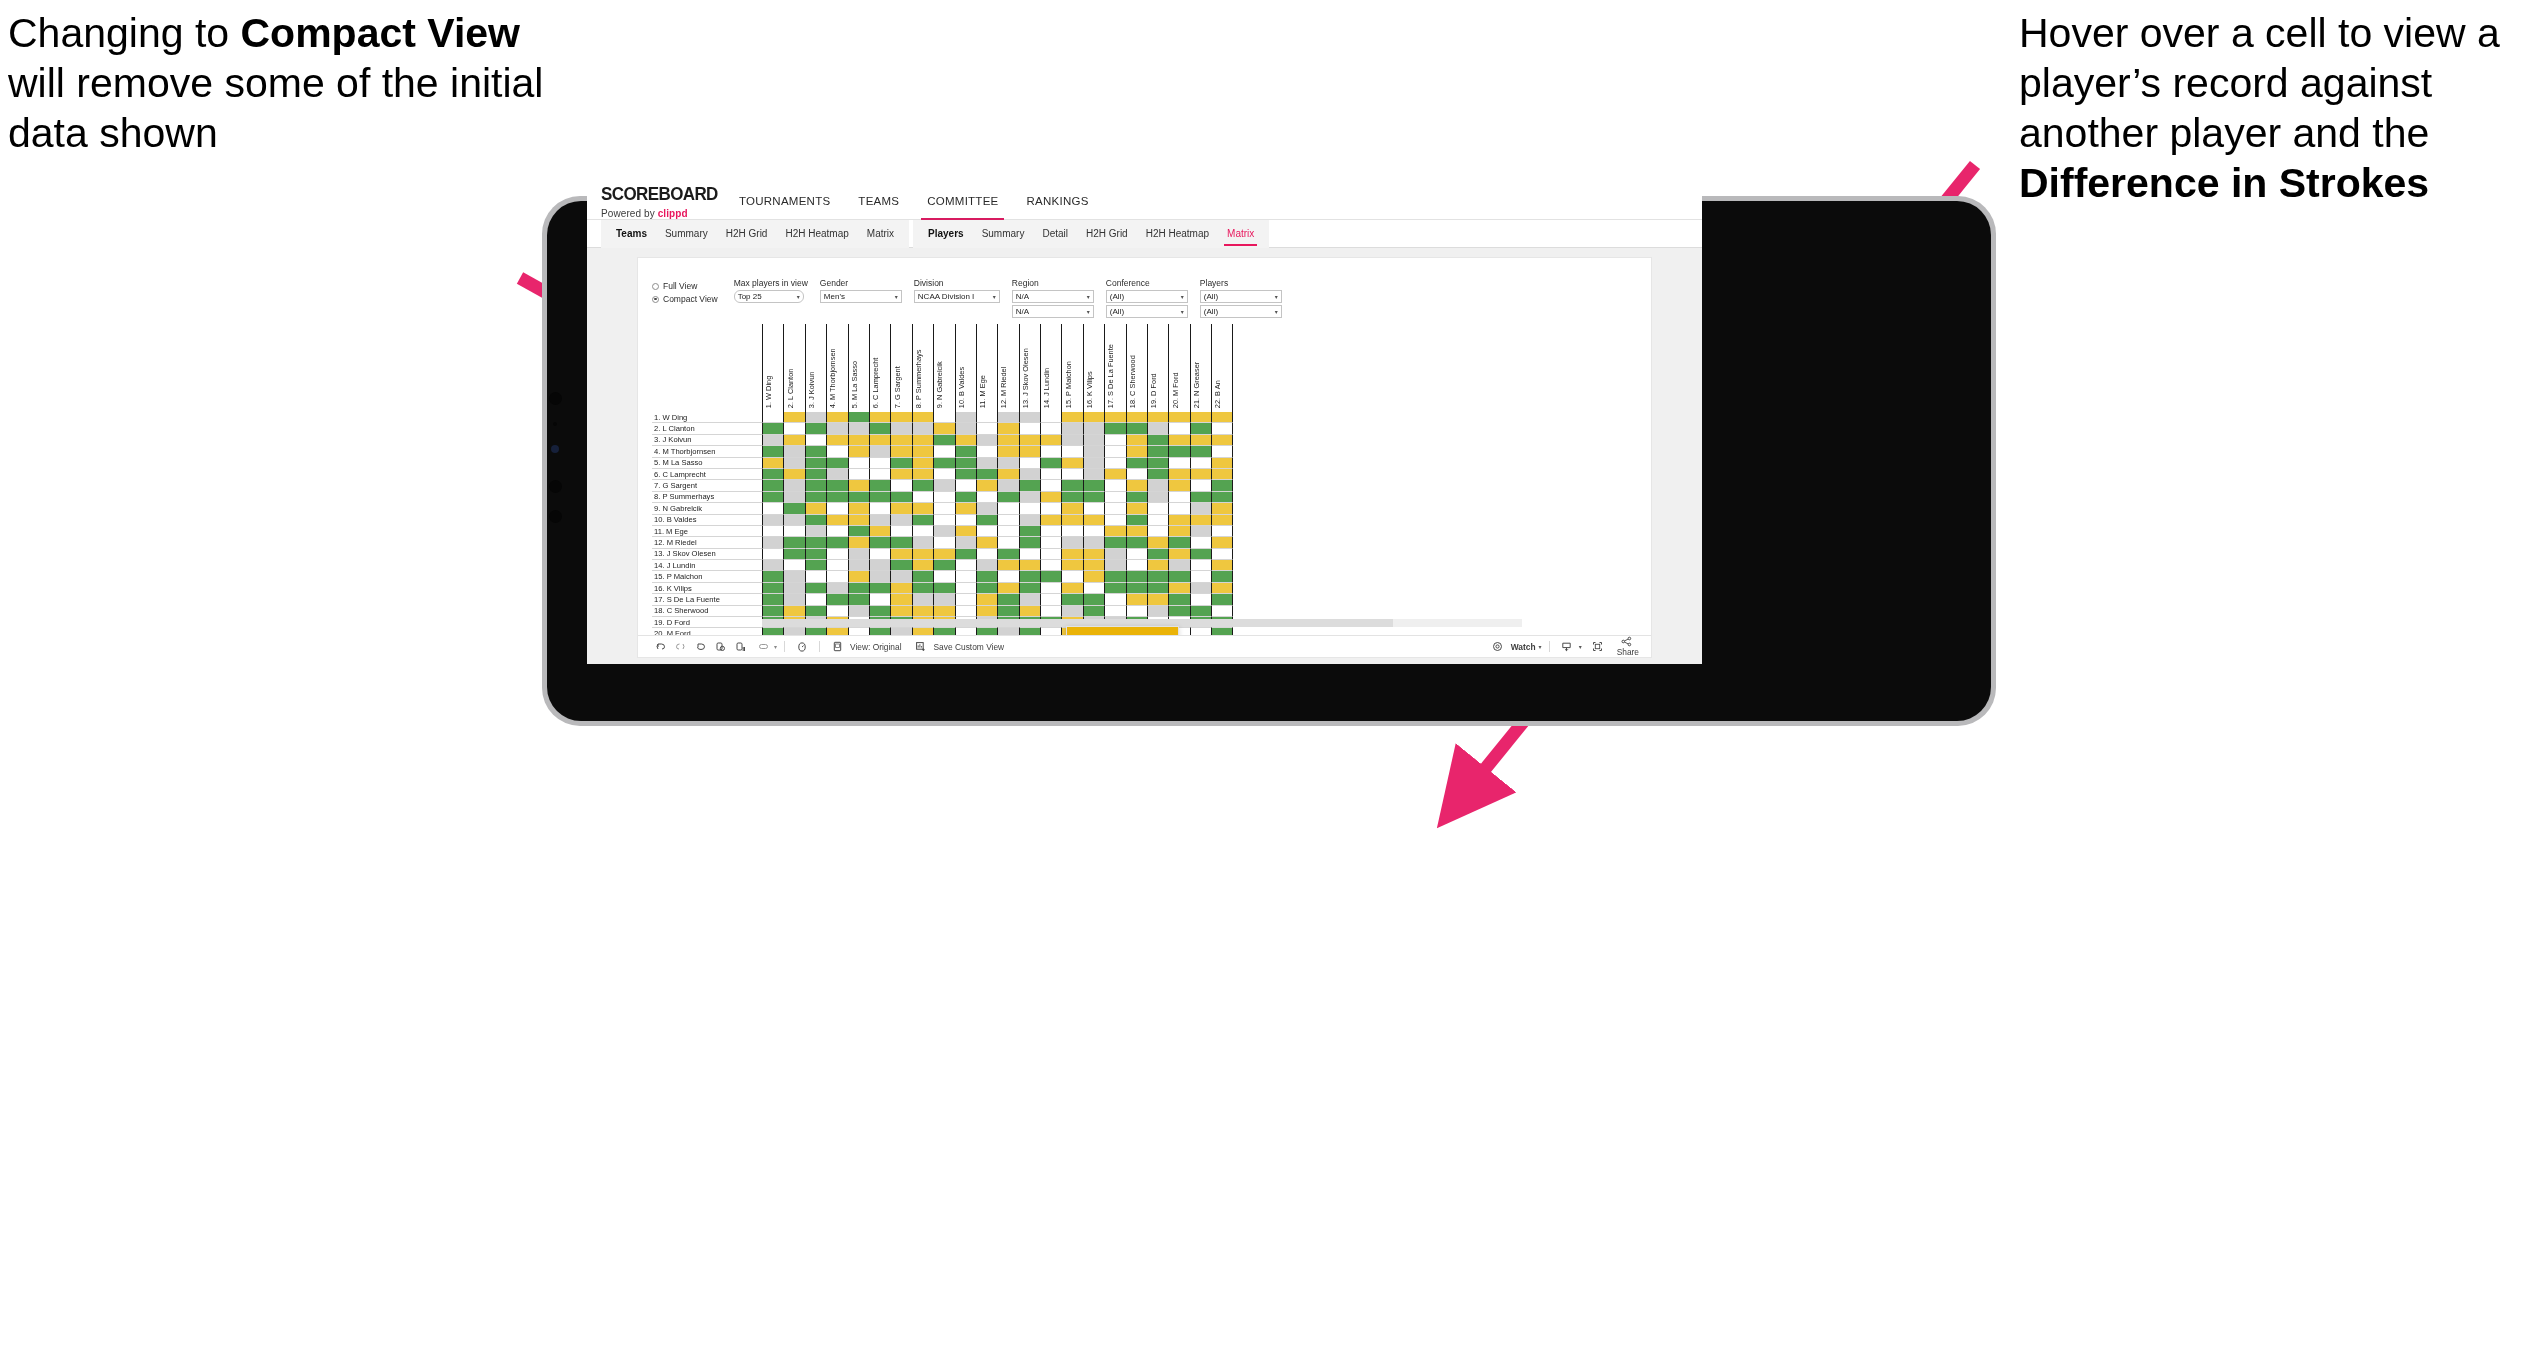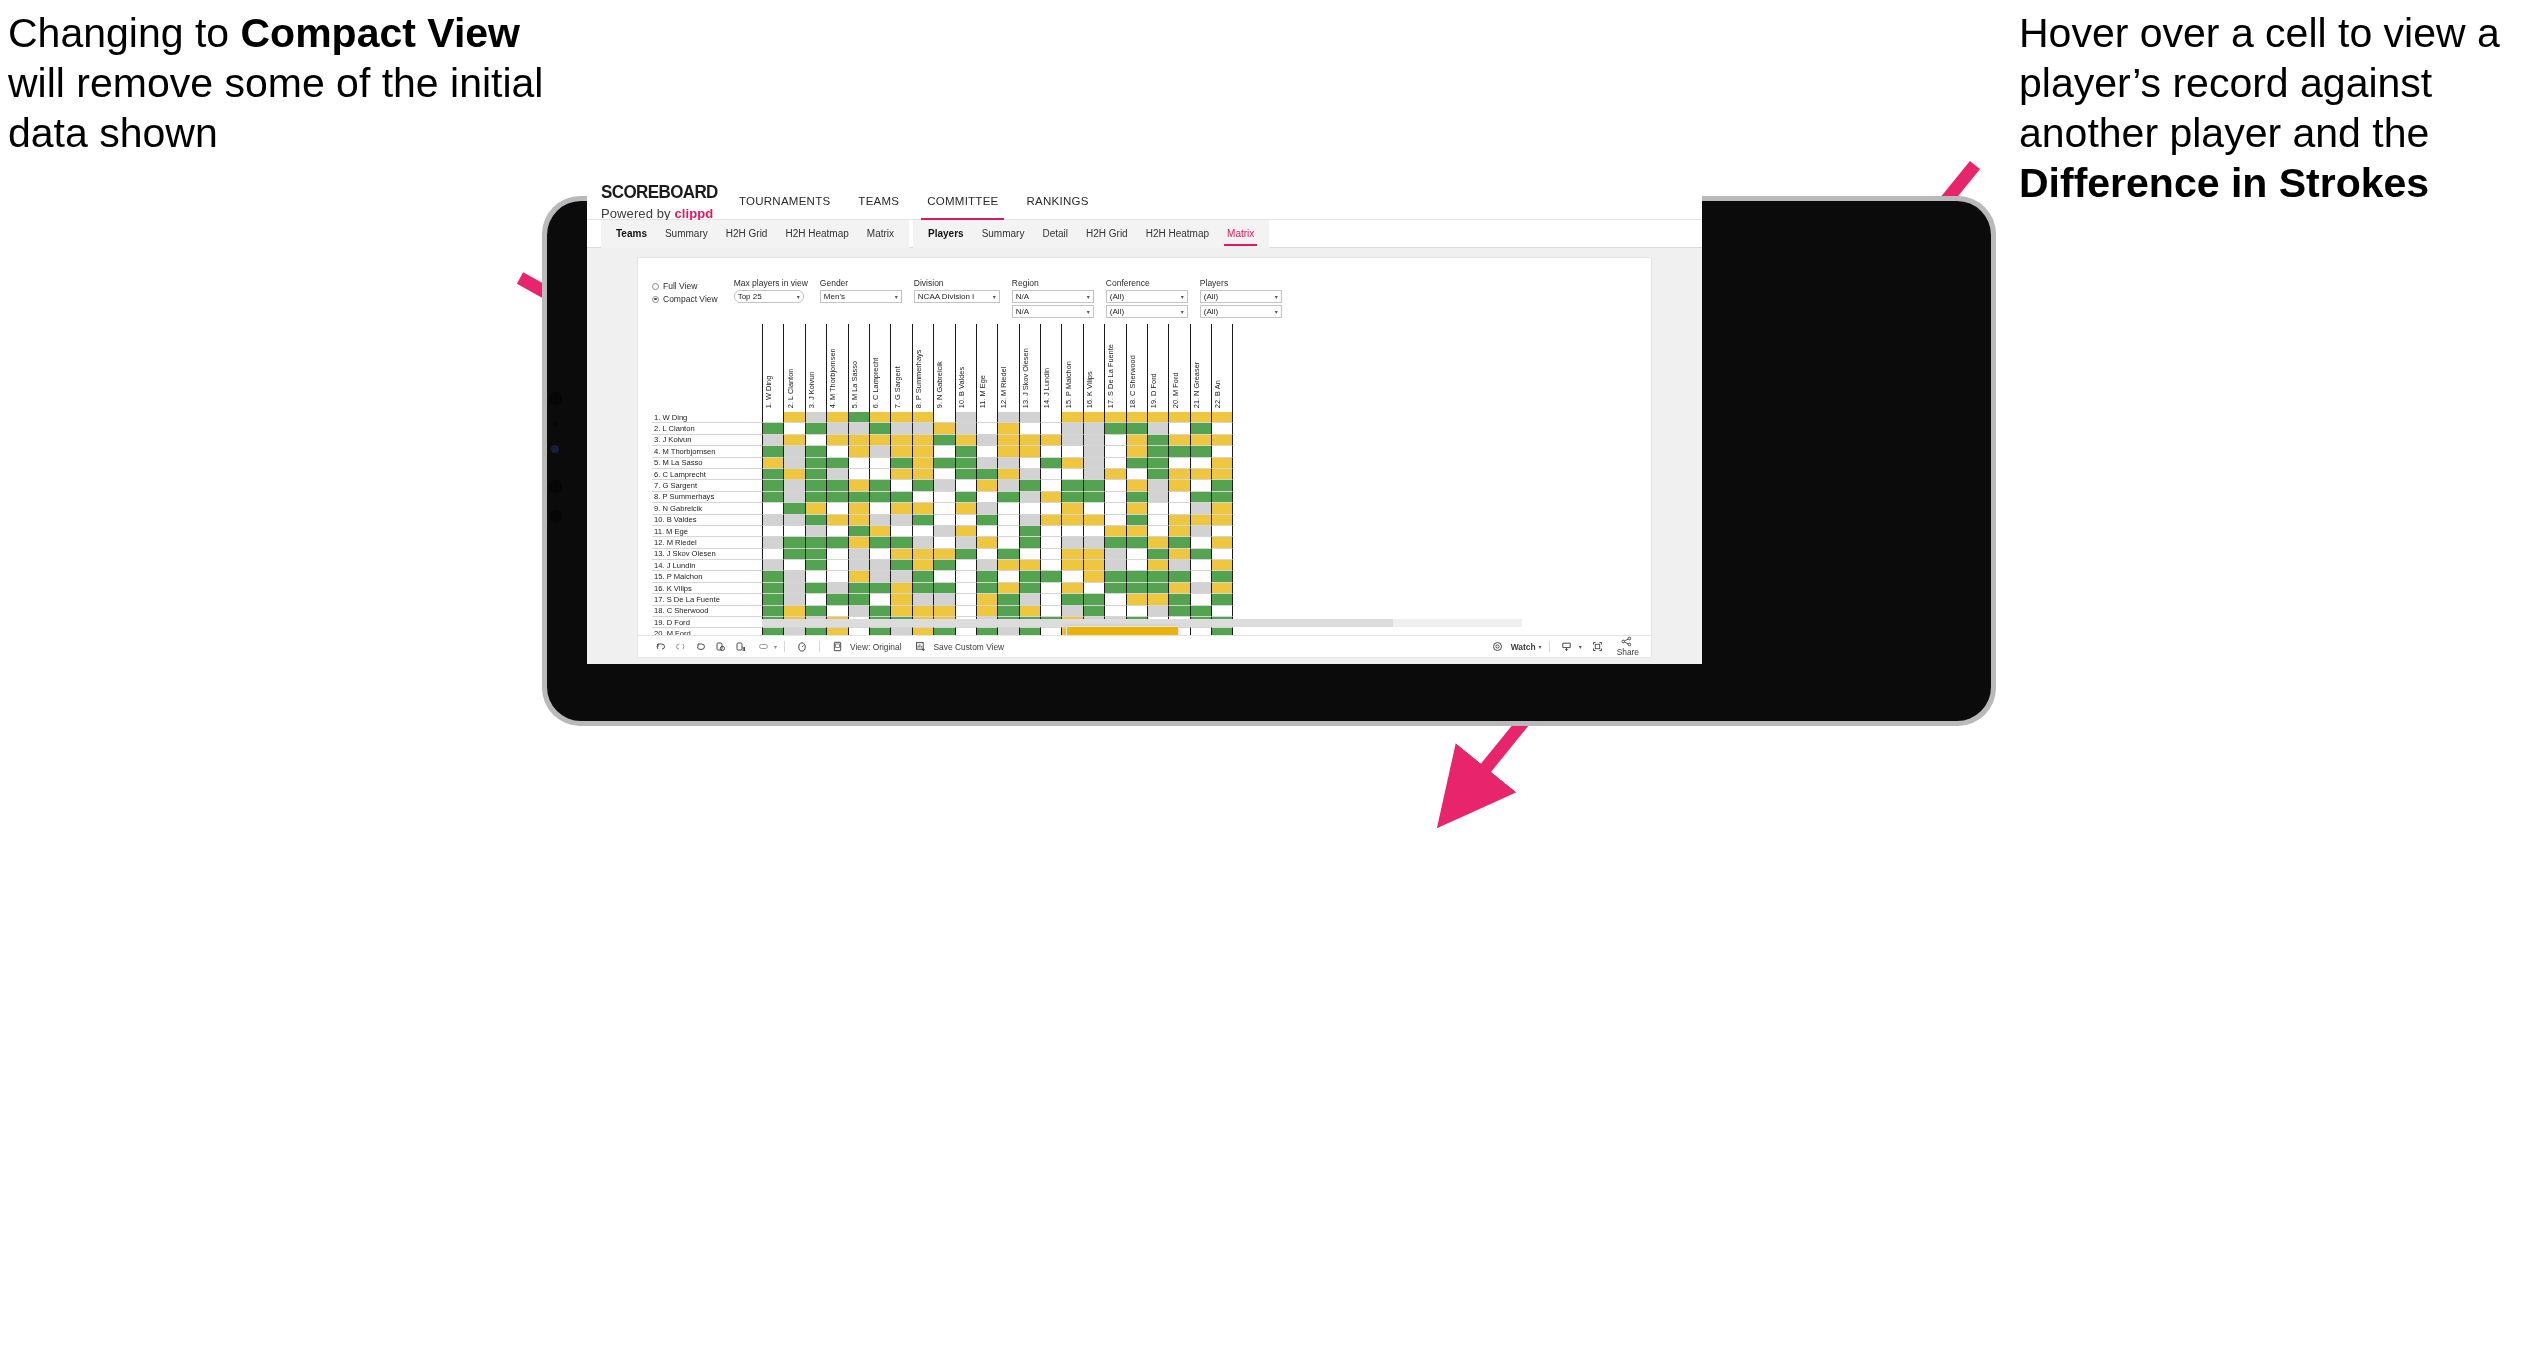--- a/index.html
+++ b/index.html
@@ -48,21 +48,21 @@
     height:38px; background:#fff; display:flex; align-items:center;
     border-bottom:1px solid #e2e2e2; padding-left:14px;
   }
   .logo-wrap{ width:114px; padding-top:2px; }
   .logo-main{
     font-family:"Liberation Sans", sans-serif;
     font-weight:700; font-size:17px; letter-spacing:-0.6px;
     color:#1b1b1b; line-height:16px;
     transform:scaleY(1.12); transform-origin:left top;
   }
-  .logo-sub{ font-size:13px; color:#3c3c3c; margin-top:7px; letter-spacing:0.1px;}
+  .logo-sub{ font-size:10px; color:#3c3c3c; margin-top:7px; letter-spacing:0.1px;}
   .logo-sub .brand{ color:#e8175d; font-weight:700; }
   .navitems{ display:flex; align-items:stretch; height:38px; margin-left:10px; }
   .navitem{
     font-size:11.5px; color:#2a2a2a; letter-spacing:0.25px;
     padding:0 14px; display:flex; align-items:center; position:relative;
     height:38px;
   }
   .navitem.active::after{
     content:""; position:absolute; left:8px; right:8px; bottom:0;
     height:2px; background:#d81b60;

